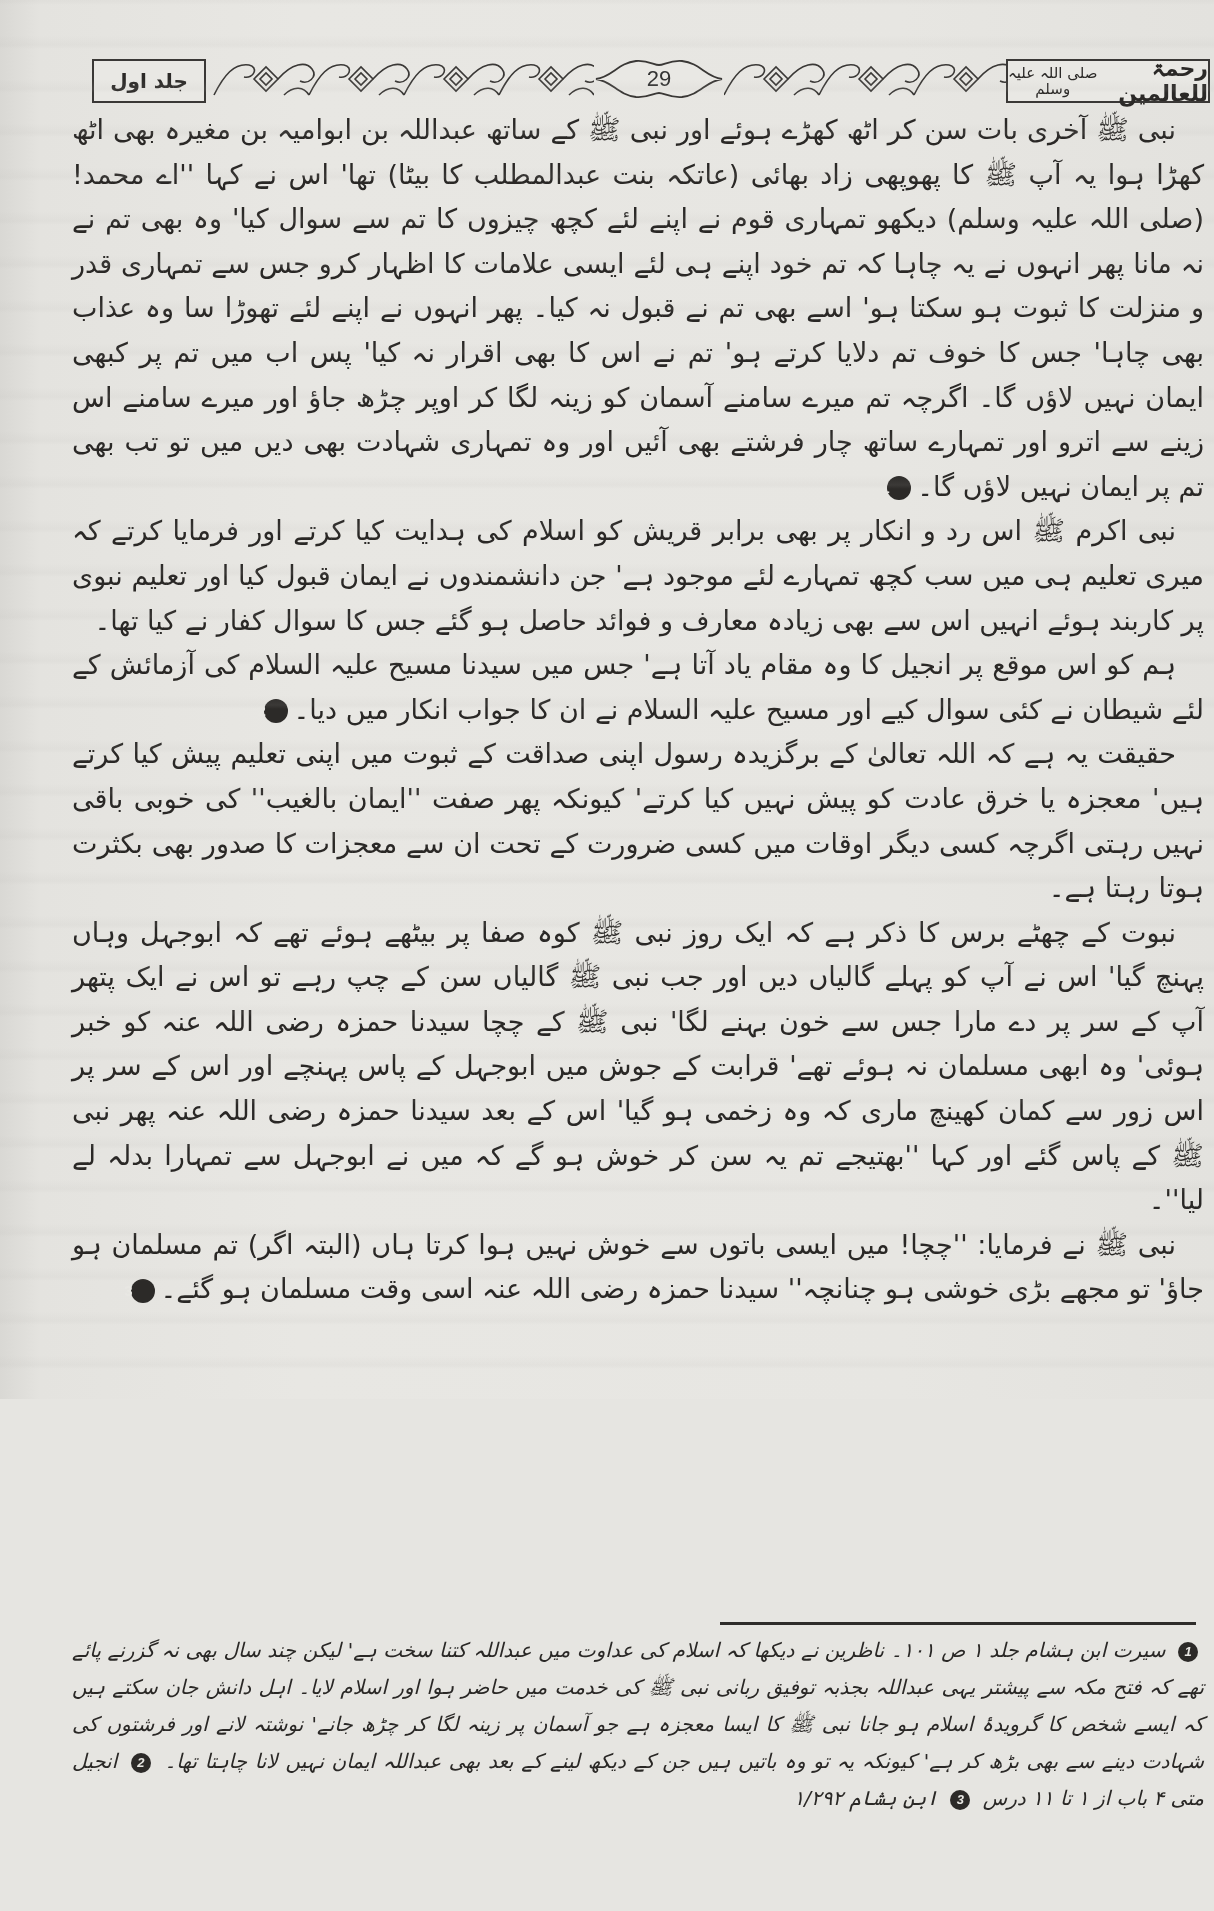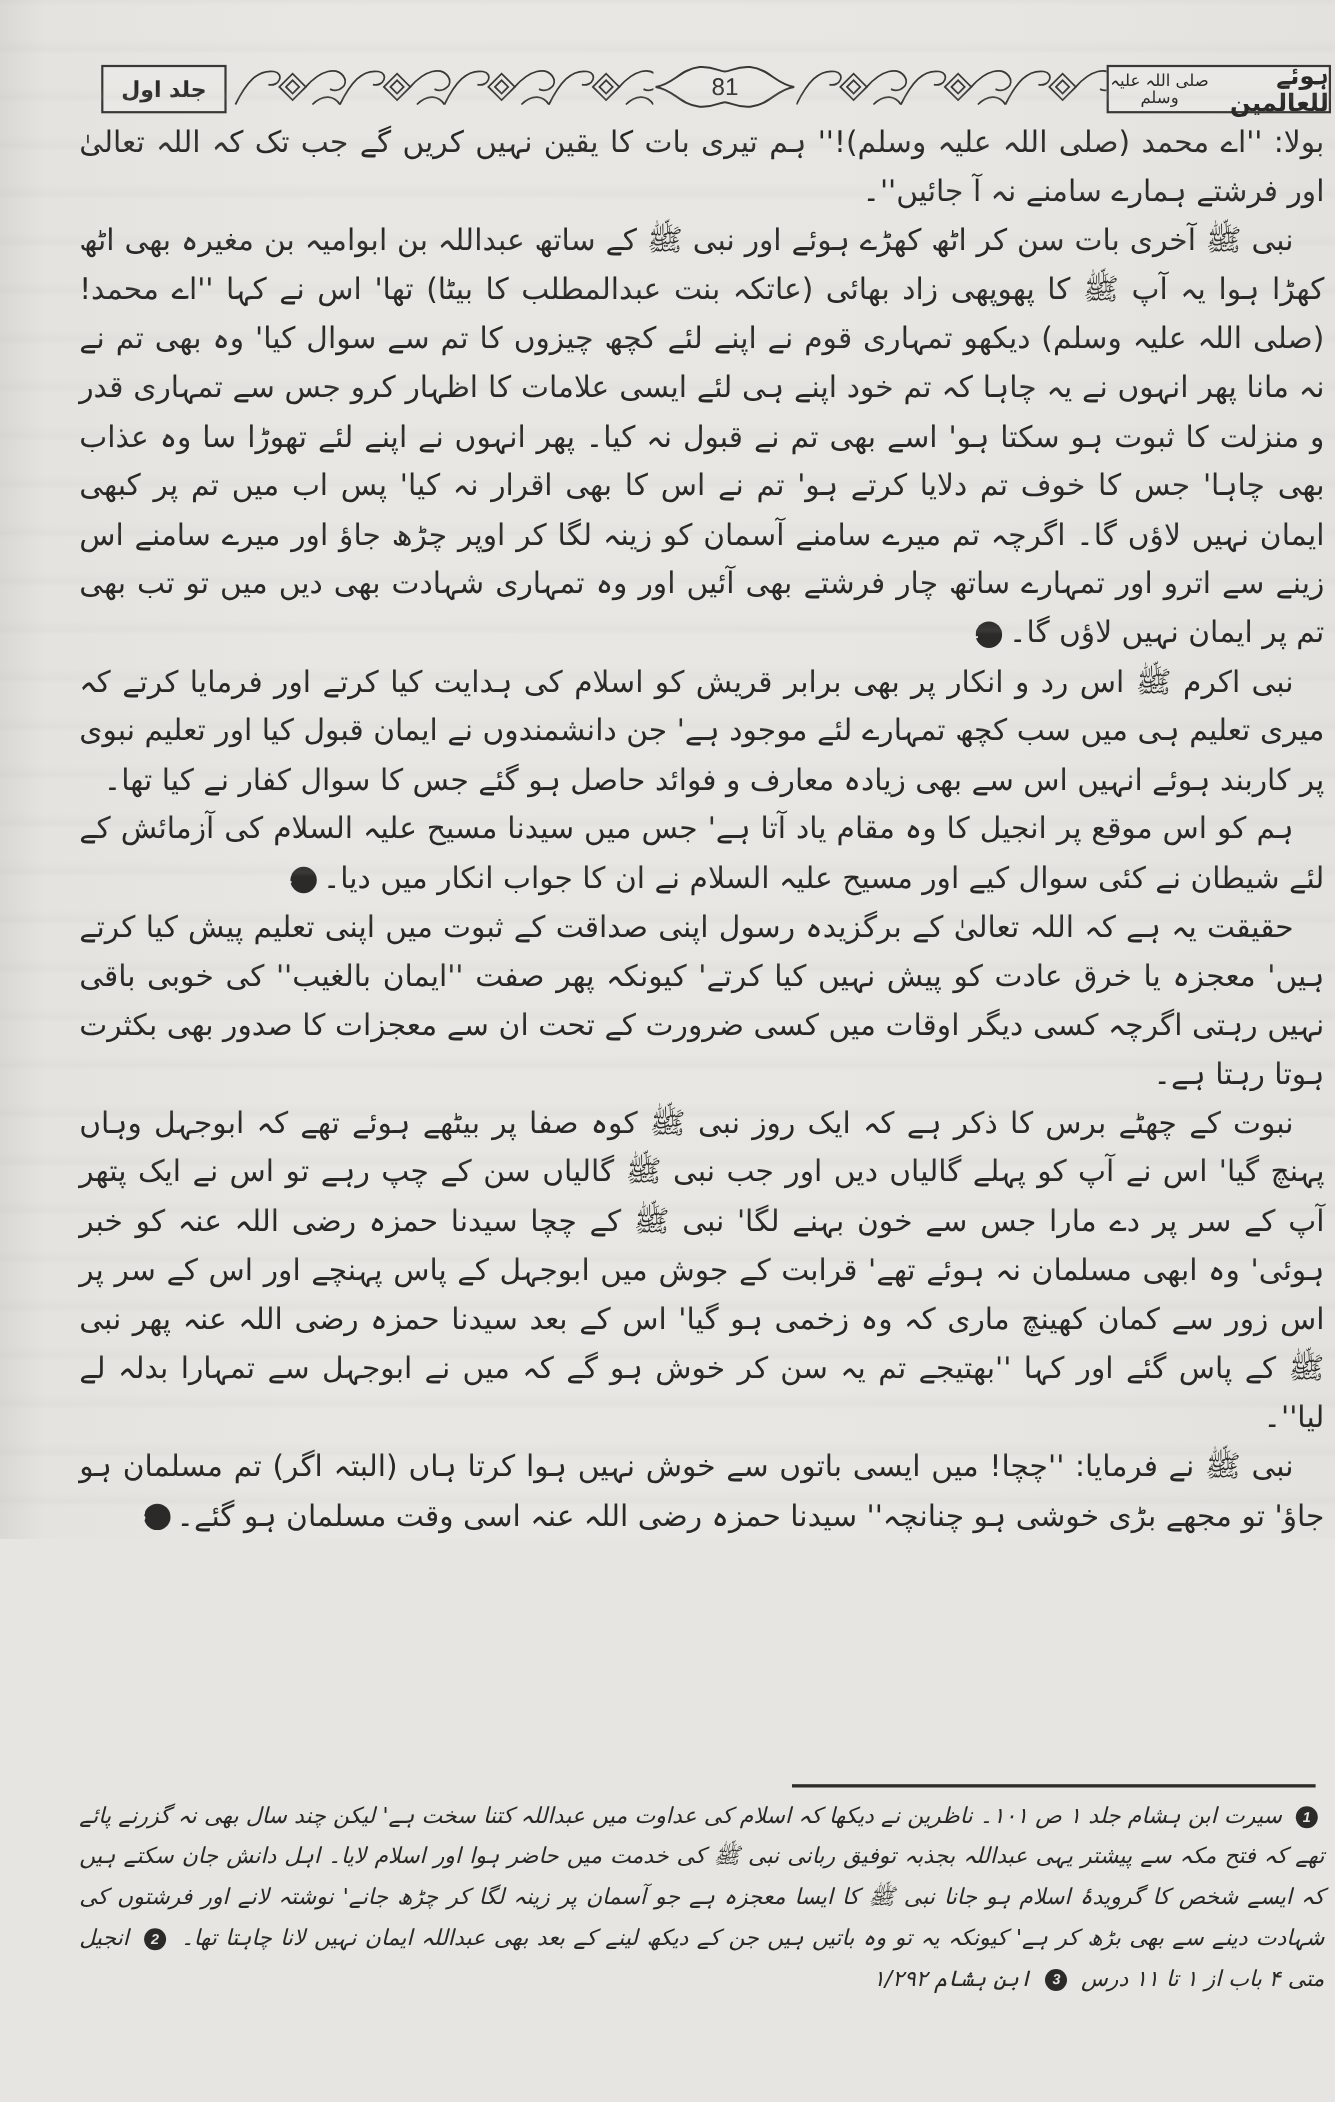--- a/index.html
+++ b/index.html
@@ -118,21 +118,21 @@
           <path d="M64 24 C78 8 92 6 98 14 C104 22 94 30 86 26"></path>
           <path d="M70 40 C80 30 90 32 95 40"></path>
         </g>
       </g>
     </svg>
 
     <div class="page-num">
       <svg width="134" height="48" viewBox="0 0 134 48">
         <path d="M4 24 C20 22 26 8 44 6 C56 5 62 10 67 10 C72 10 78 5 90 6 C108 8 114 22 130 24 C114 26 108 40 90 42 C78 43 72 38 67 38 C62 38 56 43 44 42 C26 40 20 26 4 24 Z" fill="#e9e8e4" stroke="#3a3836" stroke-width="1.8"></path>
       </svg>
-      <span>81</span>
+      <span>29</span>
     </div>
 
     <svg class="ornament orn-right" viewBox="0 0 284 48" width="284" height="48">
       <g fill="none" stroke="#3a3836" stroke-width="1.6">
         <g transform="translate(0,0)">
           <path d="M0 40 C10 20 20 8 35 10 C45 12 40 24 30 22"></path>
           <path d="M40 24 L52 12 L64 24 L52 36 Z"></path>
           <path d="M46 24 L52 18 L58 24 L52 30 Z"></path>
           <path d="M64 24 C78 8 92 6 98 14 C104 22 94 30 86 26"></path>
           <path d="M70 40 C80 30 90 32 95 40"></path>
@@ -147,27 +147,26 @@
         <g transform="translate(190,0)">
           <path d="M0 40 C10 20 20 8 35 10 C45 12 40 24 30 22"></path>
           <path d="M40 24 L52 12 L64 24 L52 36 Z"></path>
           <path d="M46 24 L52 18 L58 24 L52 30 Z"></path>
           <path d="M64 24 C78 8 92 6 98 14 C104 22 94 30 86 26"></path>
         </g>
       </g>
     </svg>
 
     <div class="hdr-box hdr-book">
-      <span>ہوئے للعالمین</span>
+      <span>رحمۃ للعالمین</span>
       <span class="pbuh">صلی اللہ علیہ وسلم</span>
     </div>
   </div>
 
   <div class="body-text">
-    <p class="para"><span>بولا: ''اے محمد (صلی اللہ علیہ وسلم)!'' ہم تیری بات کا یقین نہیں کریں گے جب تک کہ اللہ تعالیٰ اور فرشتے ہمارے سامنے نہ آ جائیں''۔</span></p>
     <p class="para indent"><span>نبی ﷺ آخری بات سن کر اٹھ کھڑے ہوئے اور نبی ﷺ کے ساتھ عبداللہ بن ابوامیہ بن مغیرہ بھی اٹھ کھڑا ہوا یہ آپ ﷺ کا پھوپھی زاد بھائی (عاتکہ بنت عبدالمطلب کا بیٹا) تھا' اس نے کہا ''اے محمد! (صلی اللہ علیہ وسلم) دیکھو تمہاری قوم نے اپنے لئے کچھ چیزوں کا تم سے سوال کیا' وہ بھی تم نے نہ مانا پھر انہوں نے یہ چاہا کہ تم خود اپنے ہی لئے ایسی علامات کا اظہار کرو جس سے تمہاری قدر و منزلت کا ثبوت ہو سکتا ہو' اسے بھی تم نے قبول نہ کیا۔ پھر انہوں نے اپنے لئے تھوڑا سا وہ عذاب بھی چاہا' جس کا خوف تم دلایا کرتے ہو' تم نے اس کا بھی اقرار نہ کیا' پس اب میں تم پر کبھی ایمان نہیں لاؤں گا۔ اگرچہ تم میرے سامنے آسمان کو زینہ لگا کر اوپر چڑھ جاؤ اور میرے سامنے اس زینے سے اترو اور تمہارے ساتھ چار فرشتے بھی آئیں اور وہ تمہاری شہادت بھی دیں میں تو تب بھی تم پر ایمان نہیں لاؤں گا۔</span><span class="marker">1</span></p>
     <p class="para indent"><span>نبی اکرم ﷺ اس رد و انکار پر بھی برابر قریش کو اسلام کی ہدایت کیا کرتے اور فرمایا کرتے کہ میری تعلیم ہی میں سب کچھ تمہارے لئے موجود ہے' جن دانشمندوں نے ایمان قبول کیا اور تعلیم نبوی پر کاربند ہوئے انہیں اس سے بھی زیادہ معارف و فوائد حاصل ہو گئے جس کا سوال کفار نے کیا تھا۔</span></p>
     <p class="para indent"><span>ہم کو اس موقع پر انجیل کا وہ مقام یاد آتا ہے' جس میں سیدنا مسیح علیہ السلام کی آزمائش کے لئے شیطان نے کئی سوال کیے اور مسیح علیہ السلام نے ان کا جواب انکار میں دیا۔</span><span class="marker">2</span></p>
     <p class="para indent"><span>حقیقت یہ ہے کہ اللہ تعالیٰ کے برگزیدہ رسول اپنی صداقت کے ثبوت میں اپنی تعلیم پیش کیا کرتے ہیں' معجزہ یا خرق عادت کو پیش نہیں کیا کرتے' کیونکہ پھر صفت ''ایمان بالغیب'' کی خوبی باقی نہیں رہتی اگرچہ کسی دیگر اوقات میں کسی ضرورت کے تحت ان سے معجزات کا صدور بھی بکثرت ہوتا رہتا ہے۔</span></p>
     <p class="para indent"><span>نبوت کے چھٹے برس کا ذکر ہے کہ ایک روز نبی ﷺ کوہ صفا پر بیٹھے ہوئے تھے کہ ابوجہل وہاں پہنچ گیا' اس نے آپ کو پہلے گالیاں دیں اور جب نبی ﷺ گالیاں سن کے چپ رہے تو اس نے ایک پتھر آپ کے سر پر دے مارا جس سے خون بہنے لگا' نبی ﷺ کے چچا سیدنا حمزہ رضی اللہ عنہ کو خبر ہوئی' وہ ابھی مسلمان نہ ہوئے تھے' قرابت کے جوش میں ابوجہل کے پاس پہنچے اور اس کے سر پر اس زور سے کمان کھینچ ماری کہ وہ زخمی ہو گیا' اس کے بعد سیدنا حمزہ رضی اللہ عنہ پھر نبی ﷺ کے پاس گئے اور کہا ''بھتیجے تم یہ سن کر خوش ہو گے کہ میں نے ابوجہل سے تمہارا بدلہ لے لیا''۔</span></p>
     <p class="para indent"><span>نبی ﷺ نے فرمایا: ''چچا! میں ایسی باتوں سے خوش نہیں ہوا کرتا ہاں (البتہ اگر) تم مسلمان ہو جاؤ' تو مجھے بڑی خوشی ہو چنانچہ'' سیدنا حمزہ رضی اللہ عنہ اسی وقت مسلمان ہو گئے۔</span><span class="marker">3</span></p>
   </div>
 
   <div class="rule-short"></div>
 

